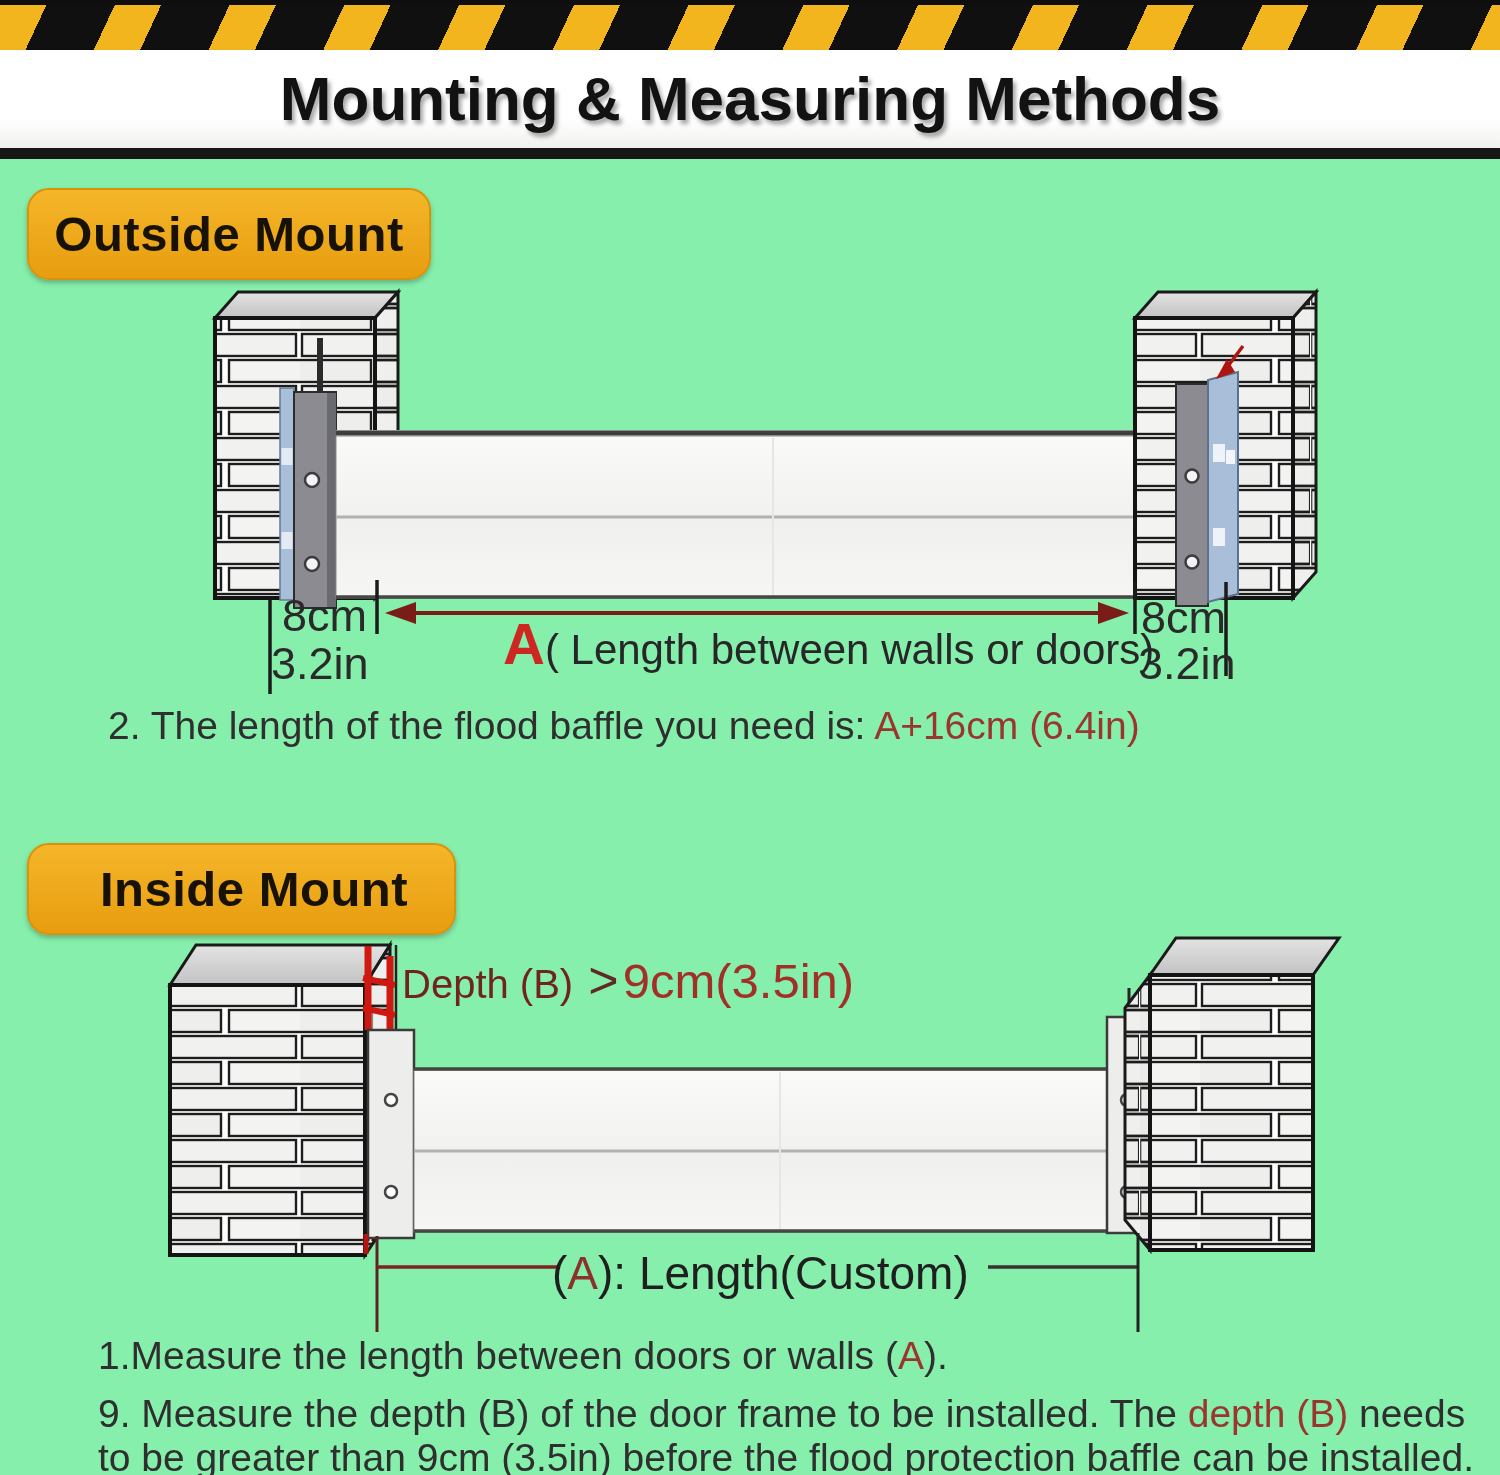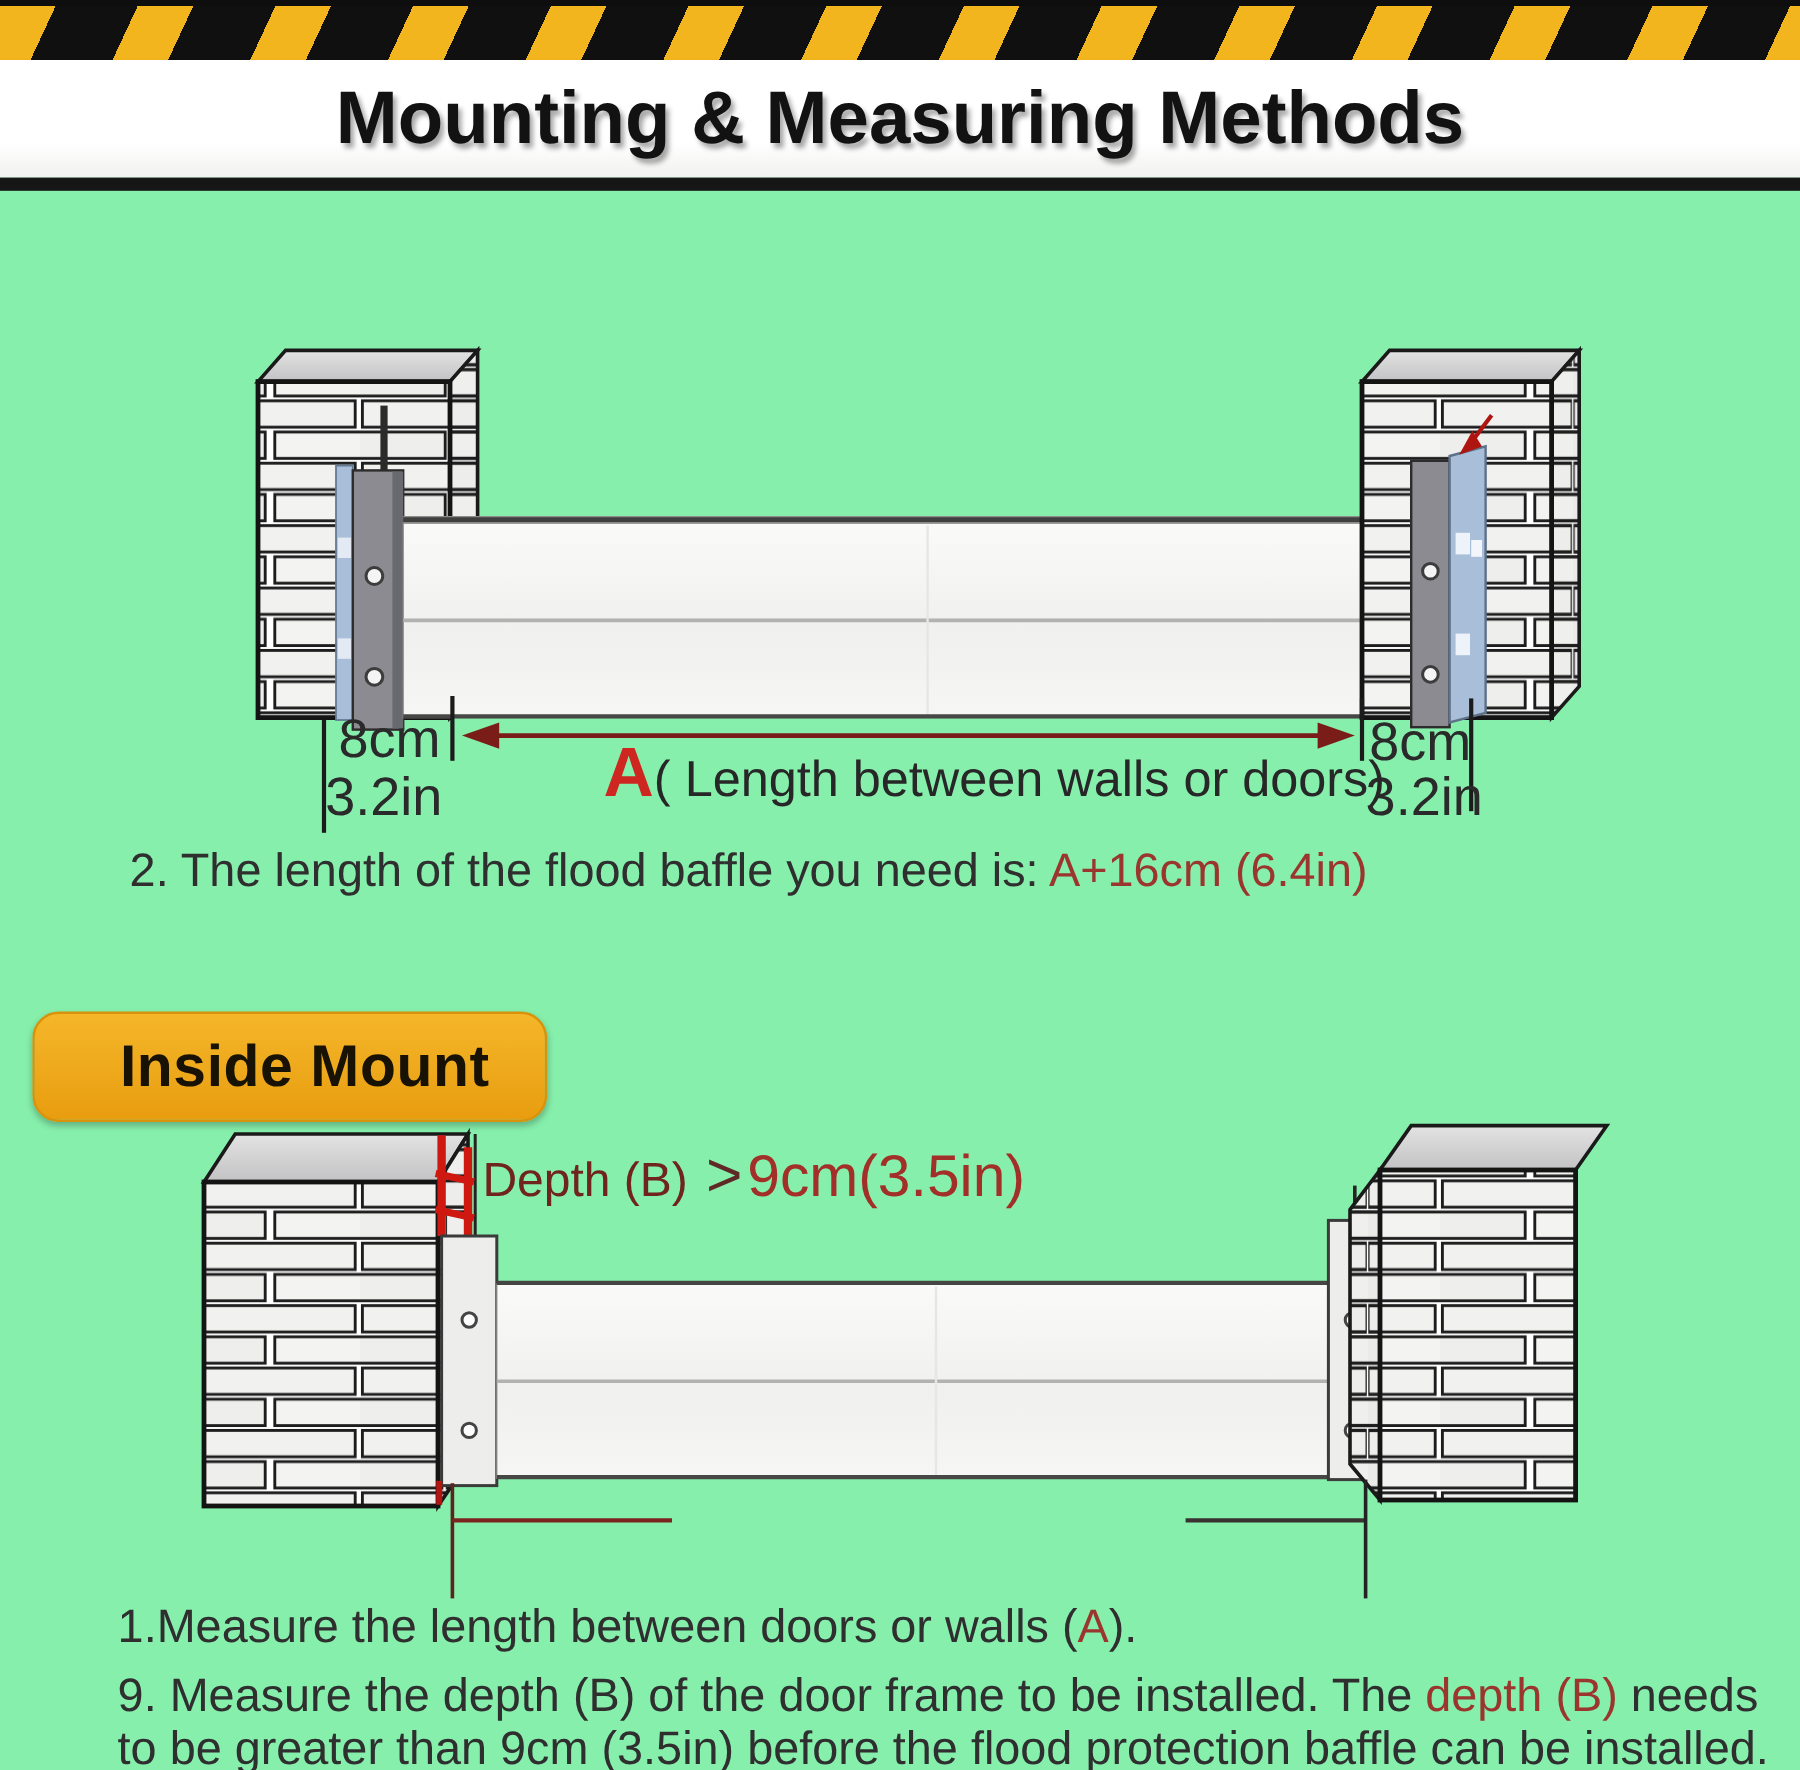--- a/index.html
+++ b/index.html
@@ -62,20 +62,23 @@
 <body>
 
 <div class="page">
 
   <div class="hazard-band"></div>
   <div class="title-band">
     <h1 class="title">Mounting &amp; Measuring Methods</h1>
   </div>
   <div class="black-bar"></div>
 
+  <div class="badge badge-outside">
+    <span>Outside Mount</span>
+  </div>
 
   <div class="diagram diagram-outside">
     <svg class="d-svg" viewBox="0 0 1500 425">
       <defs>
         <pattern id="brickA" patternUnits="userSpaceOnUse" width="150" height="52">
           <rect width="150" height="52" fill="#ffffff"></rect>
           <rect x="2" y="2" width="144" height="22" fill="#f1f1ef" stroke="#1d1d1d" stroke-width="2.4"></rect>
           <rect x="-73" y="28" width="144" height="22" fill="#eeeeec" stroke="#1d1d1d" stroke-width="2.4"></rect>
           <rect x="79" y="28" width="144" height="22" fill="#f3f3f1" stroke="#1d1d1d" stroke-width="2.4"></rect>
         </pattern>
@@ -240,20 +243,23 @@
         <line x1="377" y1="306" x2="377" y2="402" stroke="#5c2420" stroke-width="3"></line>
         <line x1="377" y1="337" x2="560" y2="337" stroke="#7c241f" stroke-width="3.5"></line>
         <line x1="988" y1="337" x2="1138" y2="337" stroke="#383230" stroke-width="3.5"></line>
         <line x1="1138" y1="303" x2="1138" y2="402" stroke="#232323" stroke-width="3"></line>
       </g>
     </svg>
 
     <div class="depth-label">
       <span class="dp-name">Depth (B) </span><span class="dp-gt">&gt;</span><span class="dp-val">9cm(3.5in)</span>
     </div>
+    <div class="a-length">
+      <span>(</span><span class="a-red2">A</span><span>): Length(Custom)</span>
+    </div>
   </div>
 
   <div class="steps steps-inside">
     <p><span>1.Measure the length between doors or walls (</span><span class="red">A</span><span>).</span></p>
     <p><span>9. Measure the depth (B) of the door frame to be installed. The </span><span class="red">depth (B)</span><span> needs to be greater than 9cm (3.5in) before the flood protection baffle can be installed.</span></p>
   </div>
 
 </div>
 
 </body></html>

